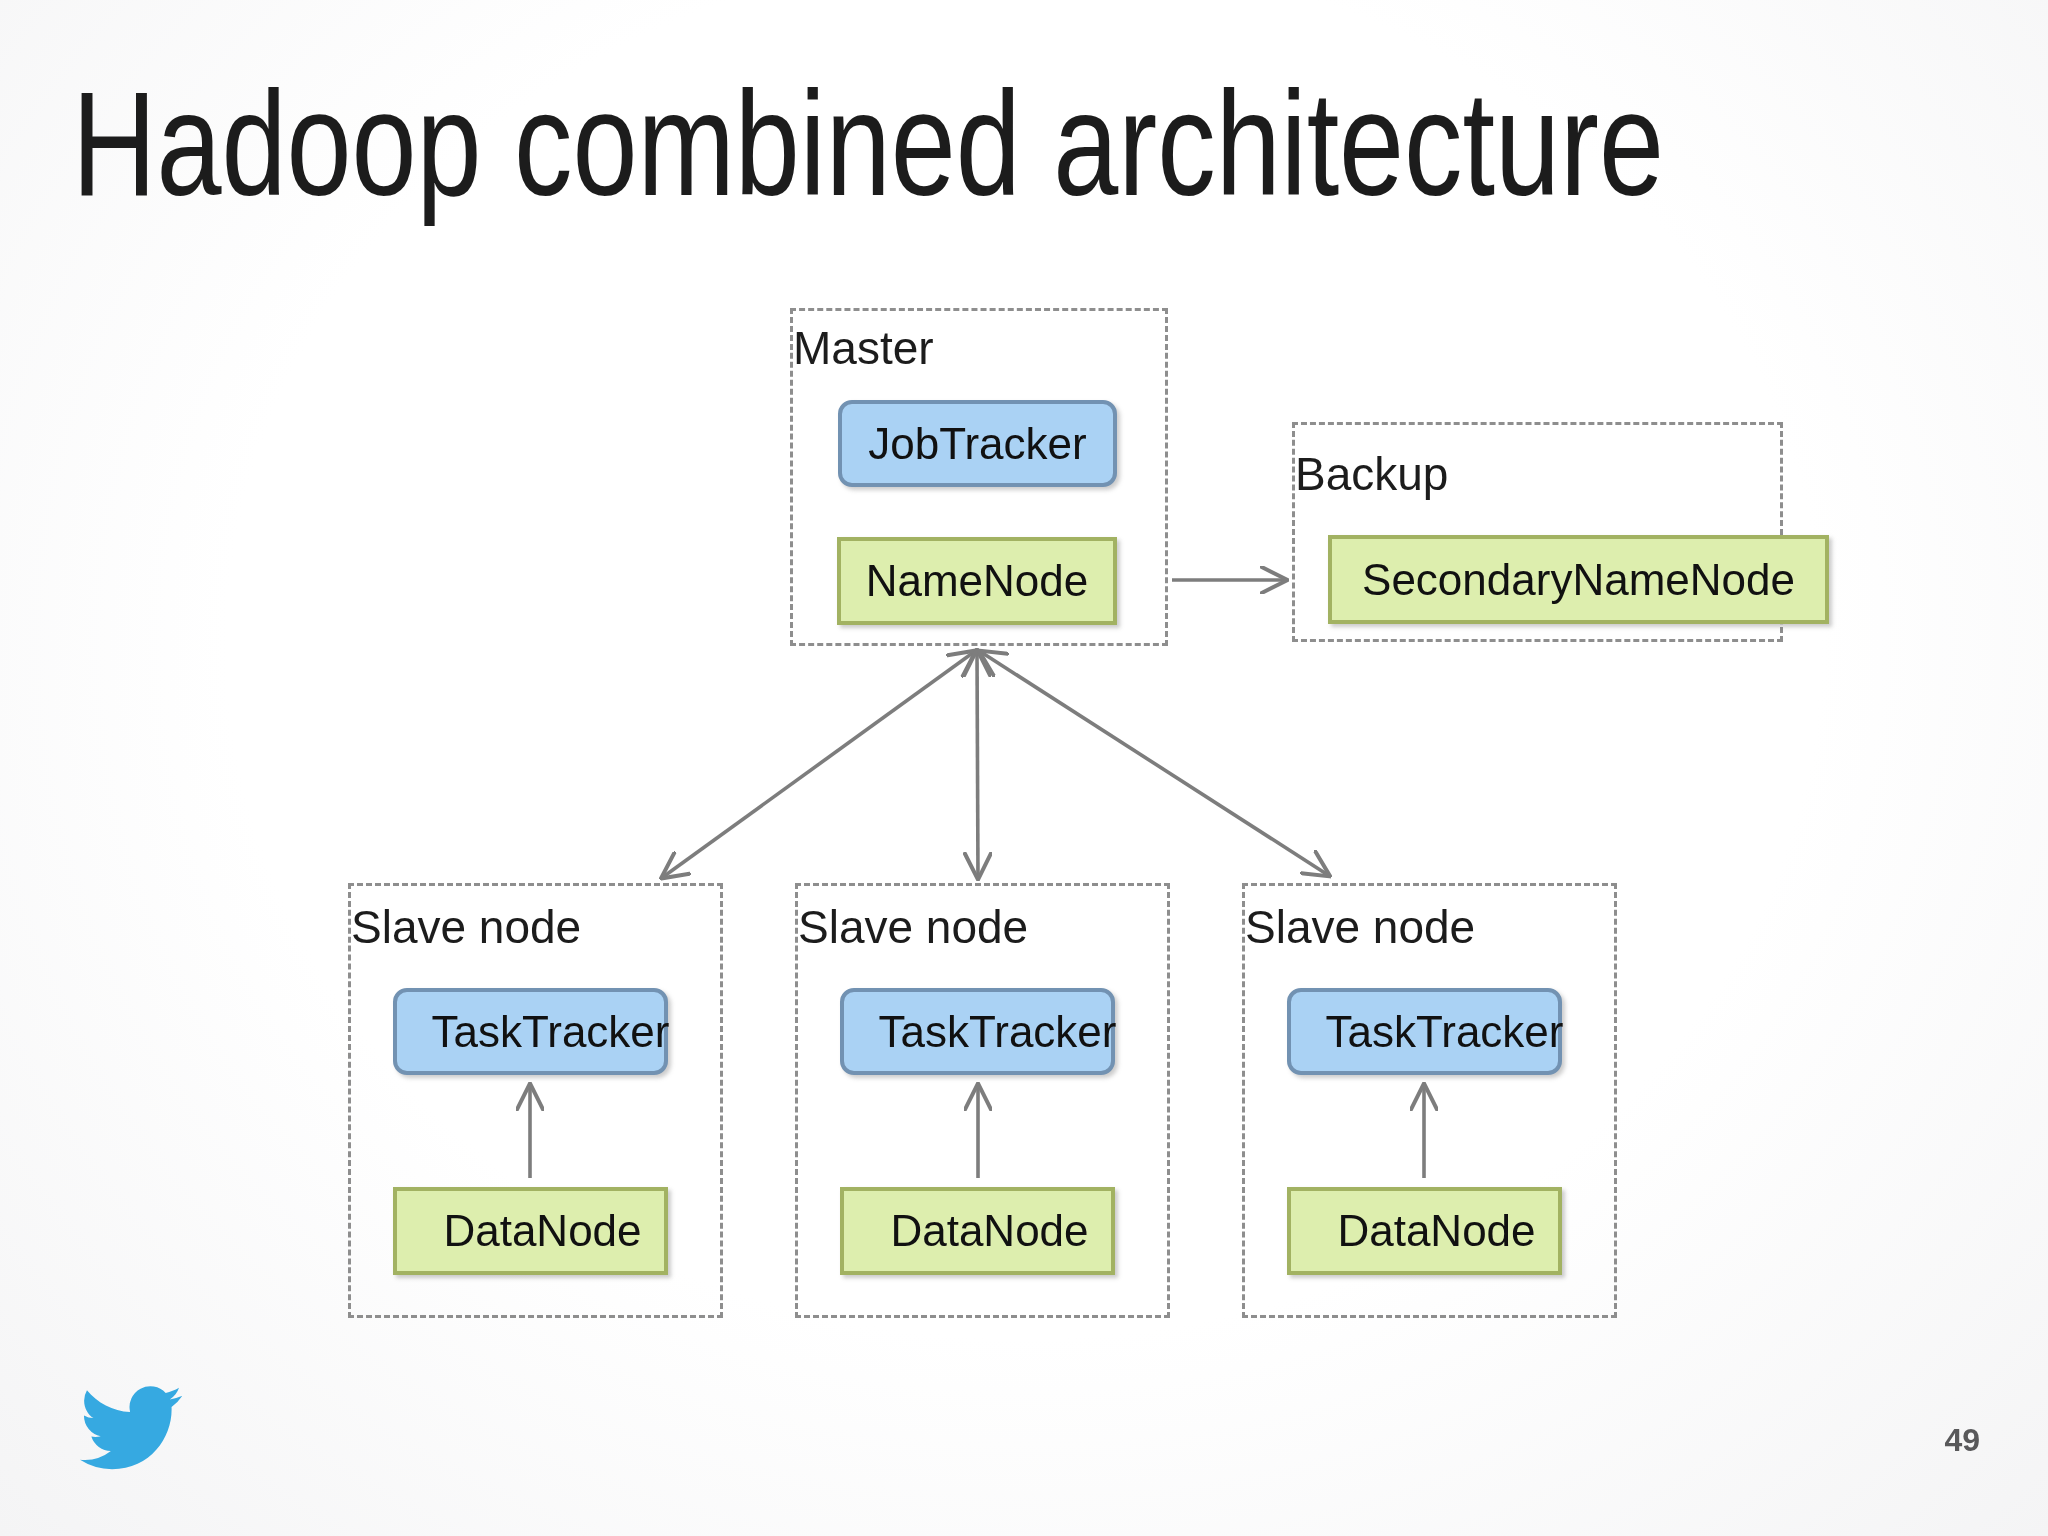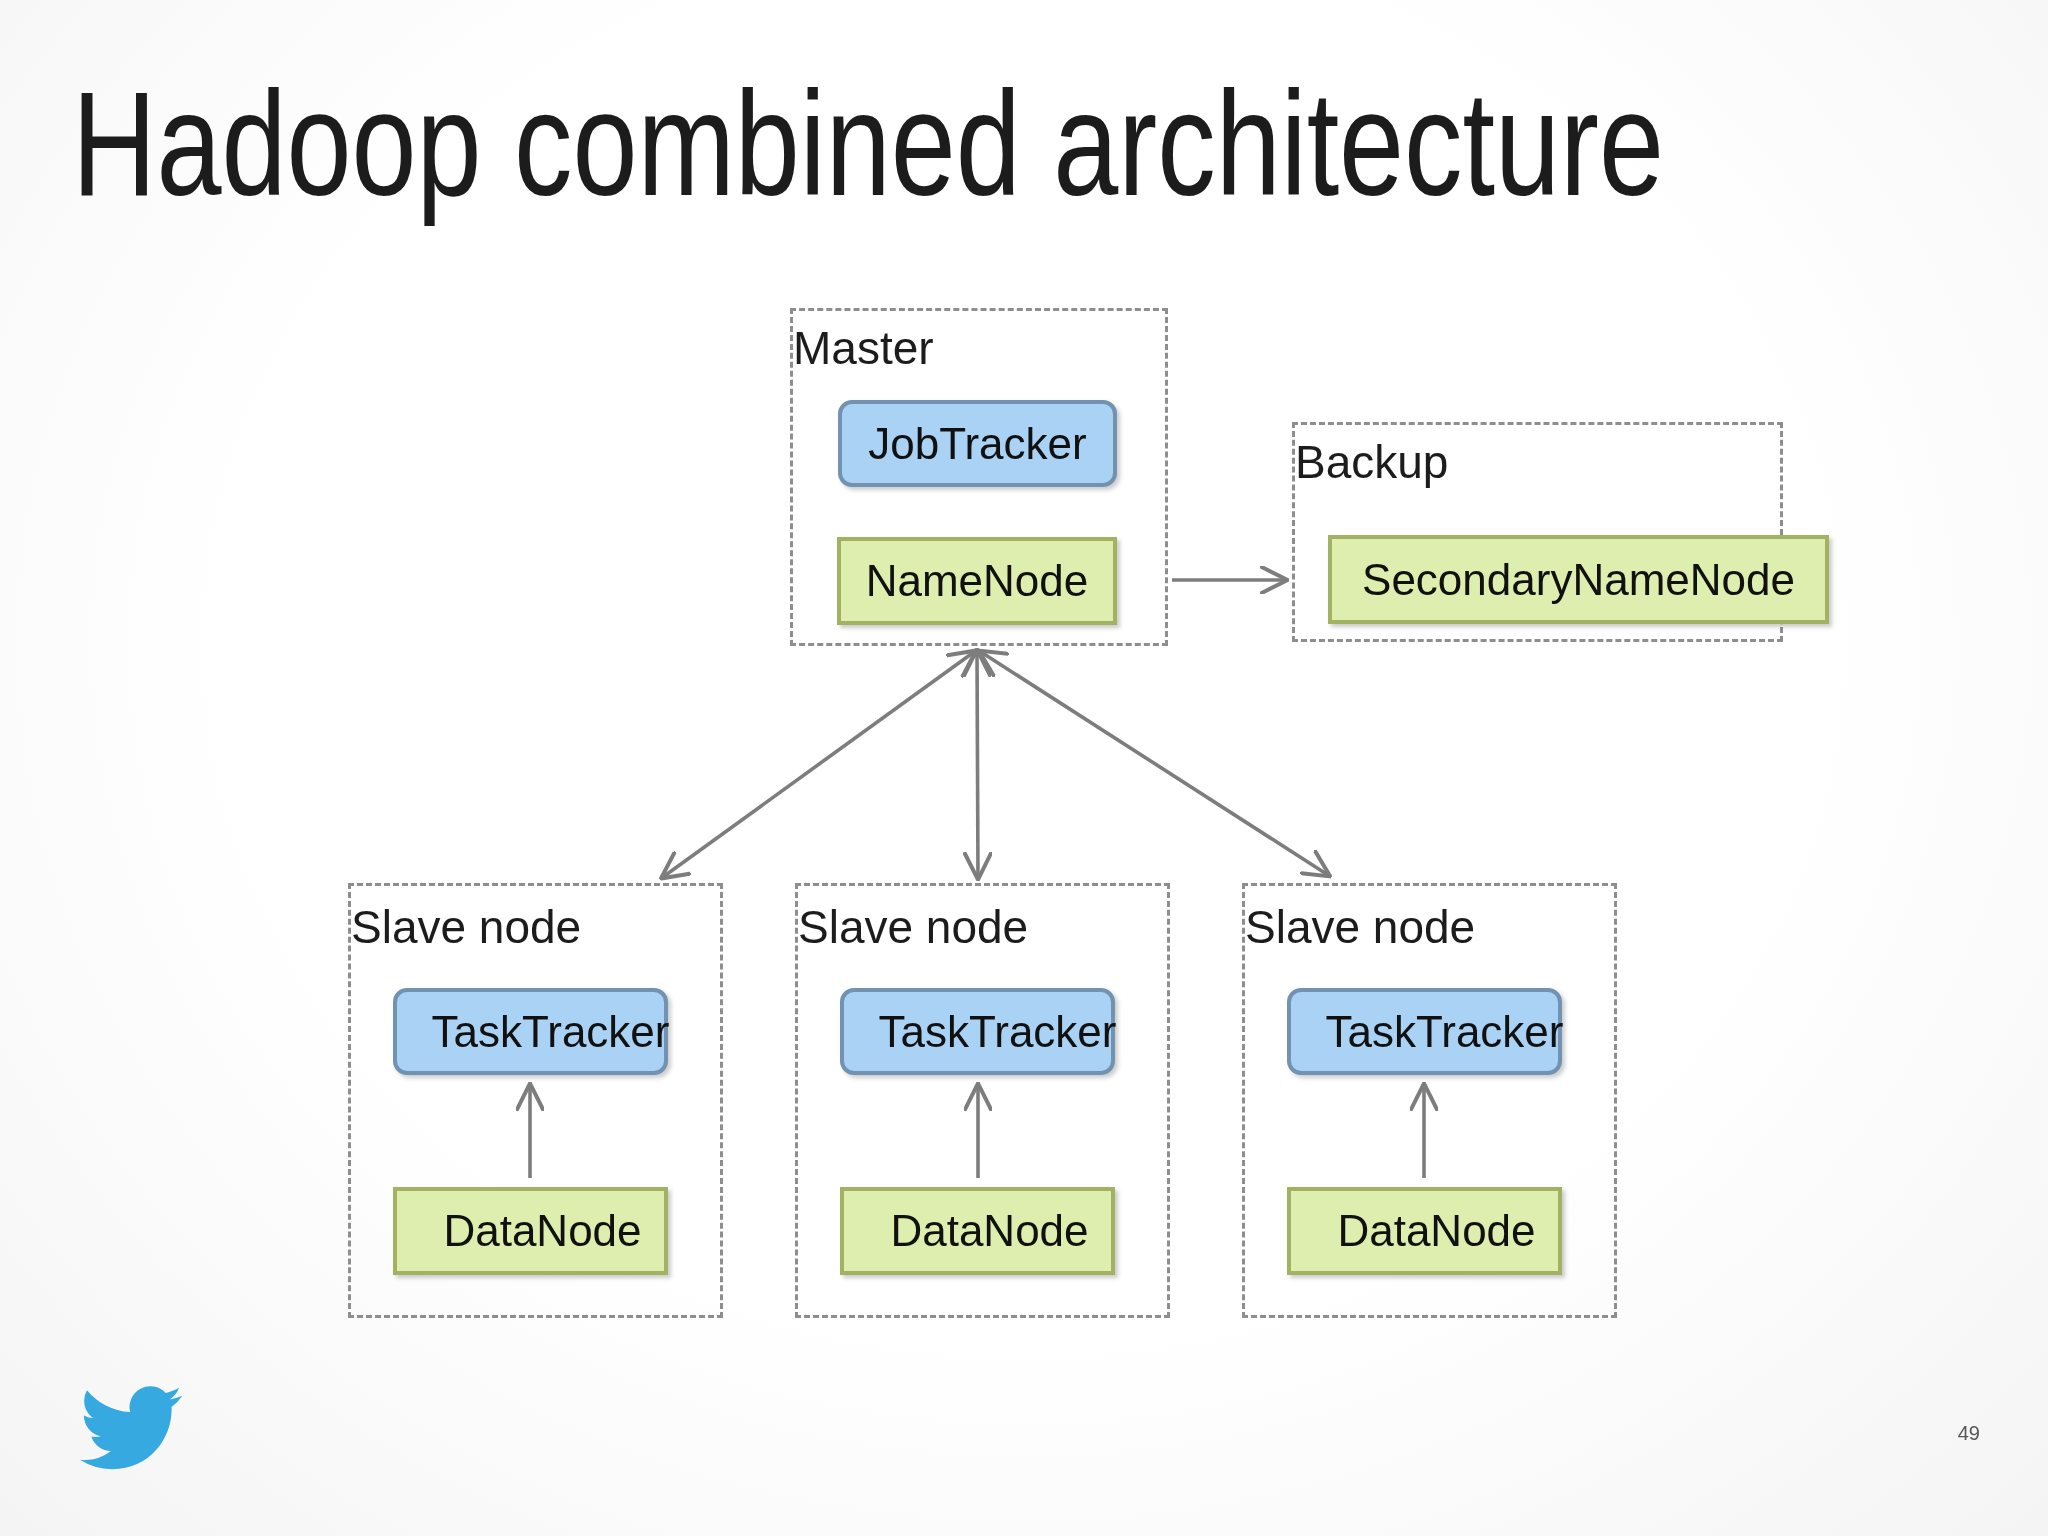--- a/index.html
+++ b/index.html
@@ -50,21 +50,21 @@
   .group-slave-1{left:348px;}
   .group-slave-2{left:795px;}
   .group-slave-3{left:1242px;}
 
   .group-label{
     position:absolute;left:0;right:0;top:10px;
     text-align:left;
     font-size:46px;
     color:var(--title-text);
   }
-  .group-backup .group-label{top:10px;}
+  .group-backup .group-label{top:22px;}
   .group-slave .group-label{top:14px;}
 
   
   .node{
     position:absolute;
     display:flex;align-items:center;justify-content:center;
     font-size:44px;
     color:var(--node-text);
     border:4px solid;
     box-shadow:3px 3px 4px rgba(110,110,110,0.35);
@@ -76,21 +76,21 @@
   .node-jobtracker{left:45px;top:89px;width:279px;height:87px;}
   .node-namenode{left:44px;top:219px;width:280px;height:88px;}
   .node-secondary{left:33px;top:103px;width:501px;height:89px;}
   .node-tasktracker{left:42px;top:102px;width:275px;height:87px;padding-left:40px;}
   .node-datanode{left:42px;top:294px;width:275px;height:88px;padding-left:24px;}
 
   
   .twitter-logo{position:absolute;left:80px;top:1382px;width:102px;height:88px;}
   .page-number{
     position:absolute;right:68px;top:1422px;
-    font-size:20px;font-weight:normal;
+    font-size:32px;font-weight:bold;
     color:var(--page-number-text);
   }
 </style>
 </head>
 <body>
 
 <div class="slide">
 
   <svg class="title-svg" aria-hidden="false">
     <text x="2" y="145" textLength="1592" lengthAdjust="spacingAndGlyphs">Hadoop combined architecture</text>

